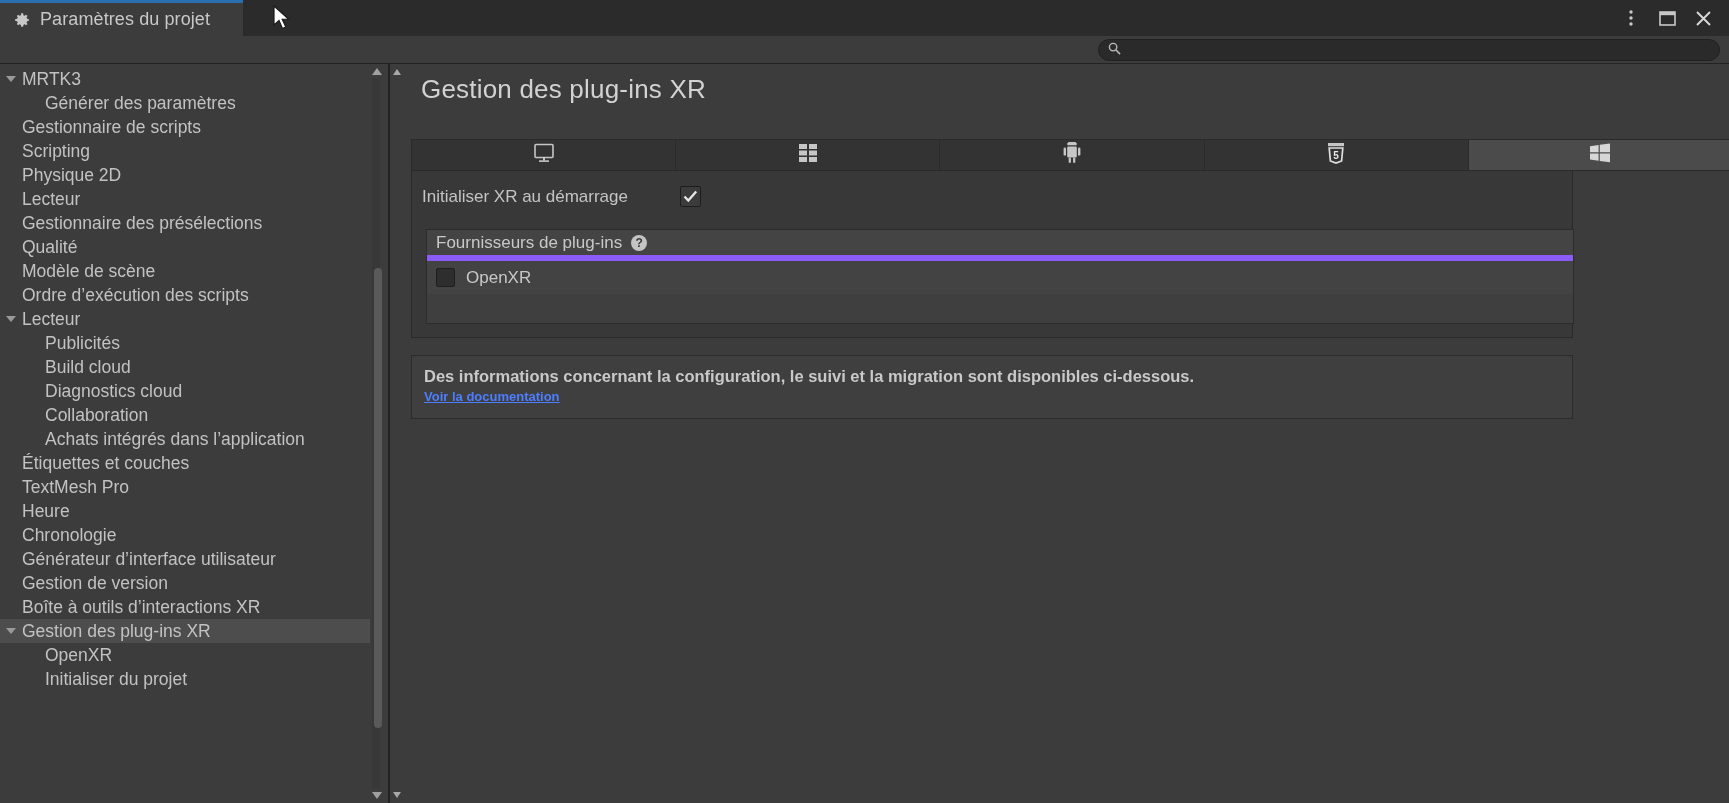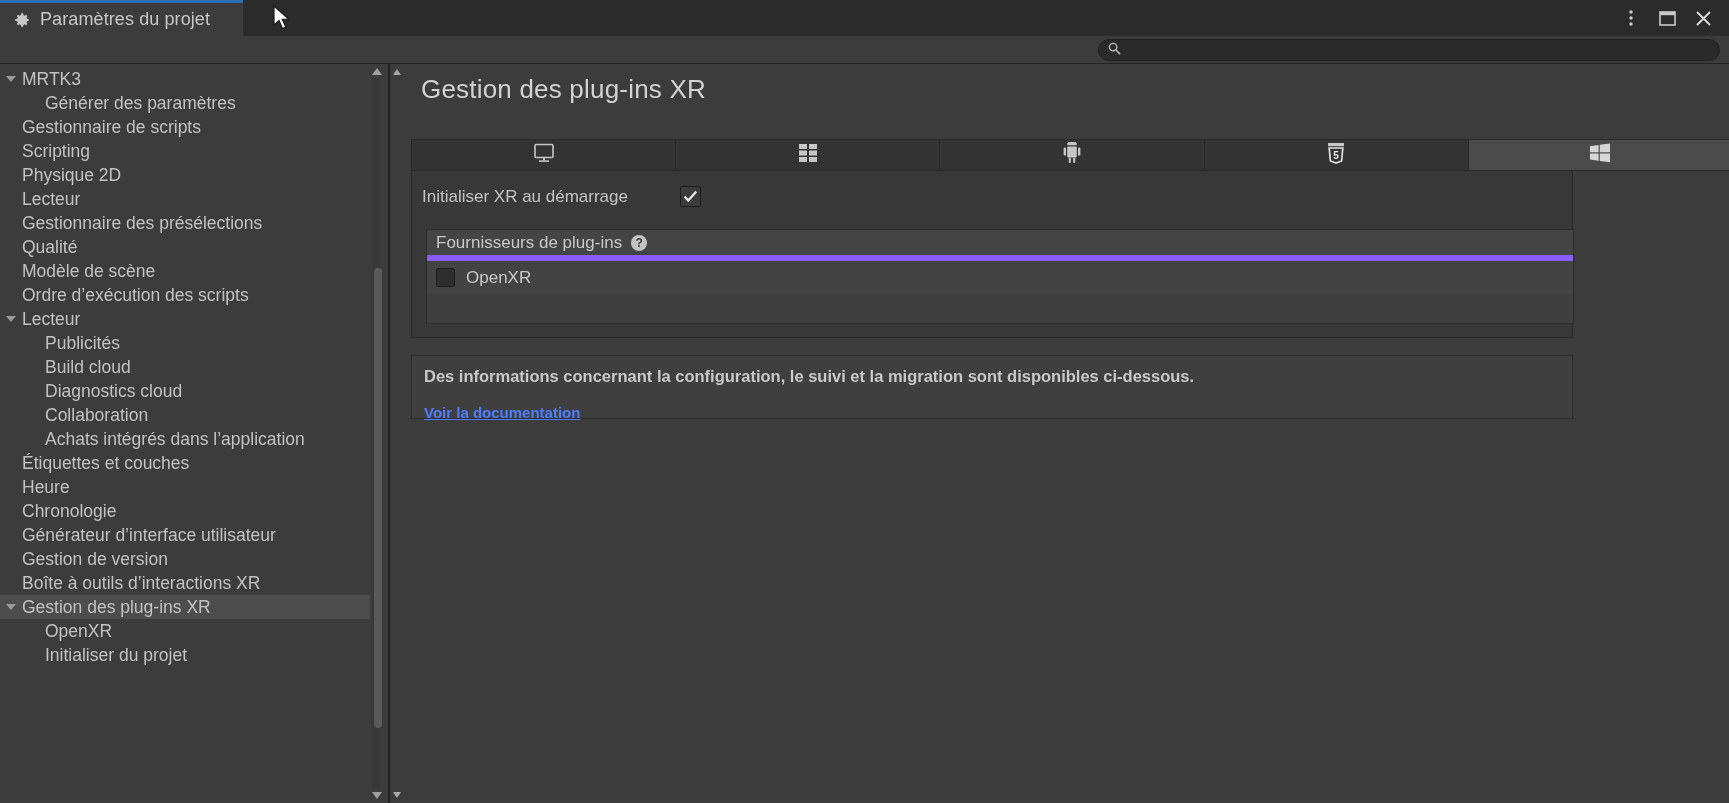--- a/index.html
+++ b/index.html
@@ -181,22 +181,22 @@
 
   
   .infobox {
     position: absolute; left: 7px; top: 291px; width: 1162px; height: 64px;
     background: #3f3f3f; border: 1px solid #2c2c2c;
     padding: 11px 12px;
     font-weight: bold;
   }
   .infobox .txt { font-size: 16.5px; color: #c9c9c9; white-space: nowrap; }
   .infobox .lnk {
-    font-size: 15px; color: #4c7eff; text-decoration: underline;
-    margin-top: 18px; display: inline-block; cursor: pointer;
+    font-size: 13px; color: #4c7eff; text-decoration: underline;
+    margin-top: 3px; display: inline-block; cursor: pointer;
   }
 
   
   .content-scroll {
     position: absolute; left: 0px; top: 0; width: 14px; height: 739px;
     background: #3c3c3c;
   }
   .content-scroll .arrow-u {
     position: absolute; left: 3px; top: 5px; width: 0; height: 0;
     border-left: 4px solid transparent; border-right: 4px solid transparent;
@@ -335,20 +335,24 @@
         <div class="tree-item lvl1">
           <span class="tw"></span>
           <span class="label">Achats intégrés dans l’application</span>
         </div>
         <div class="tree-item lvl0">
           <span class="tw"></span>
           <span class="label">Étiquettes et couches</span>
         </div>
         <div class="tree-item lvl0">
           <span class="tw"></span>
+          <span class="label">TextMesh Pro</span>
+        </div>
+        <div class="tree-item lvl0">
+          <span class="tw"></span>
           <span class="label">Heure</span>
         </div>
         <div class="tree-item lvl0">
           <span class="tw"></span>
           <span class="label">Chronologie</span>
         </div>
         <div class="tree-item lvl0">
           <span class="tw"></span>
           <span class="label">Générateur d’interface utilisateur</span>
         </div>

